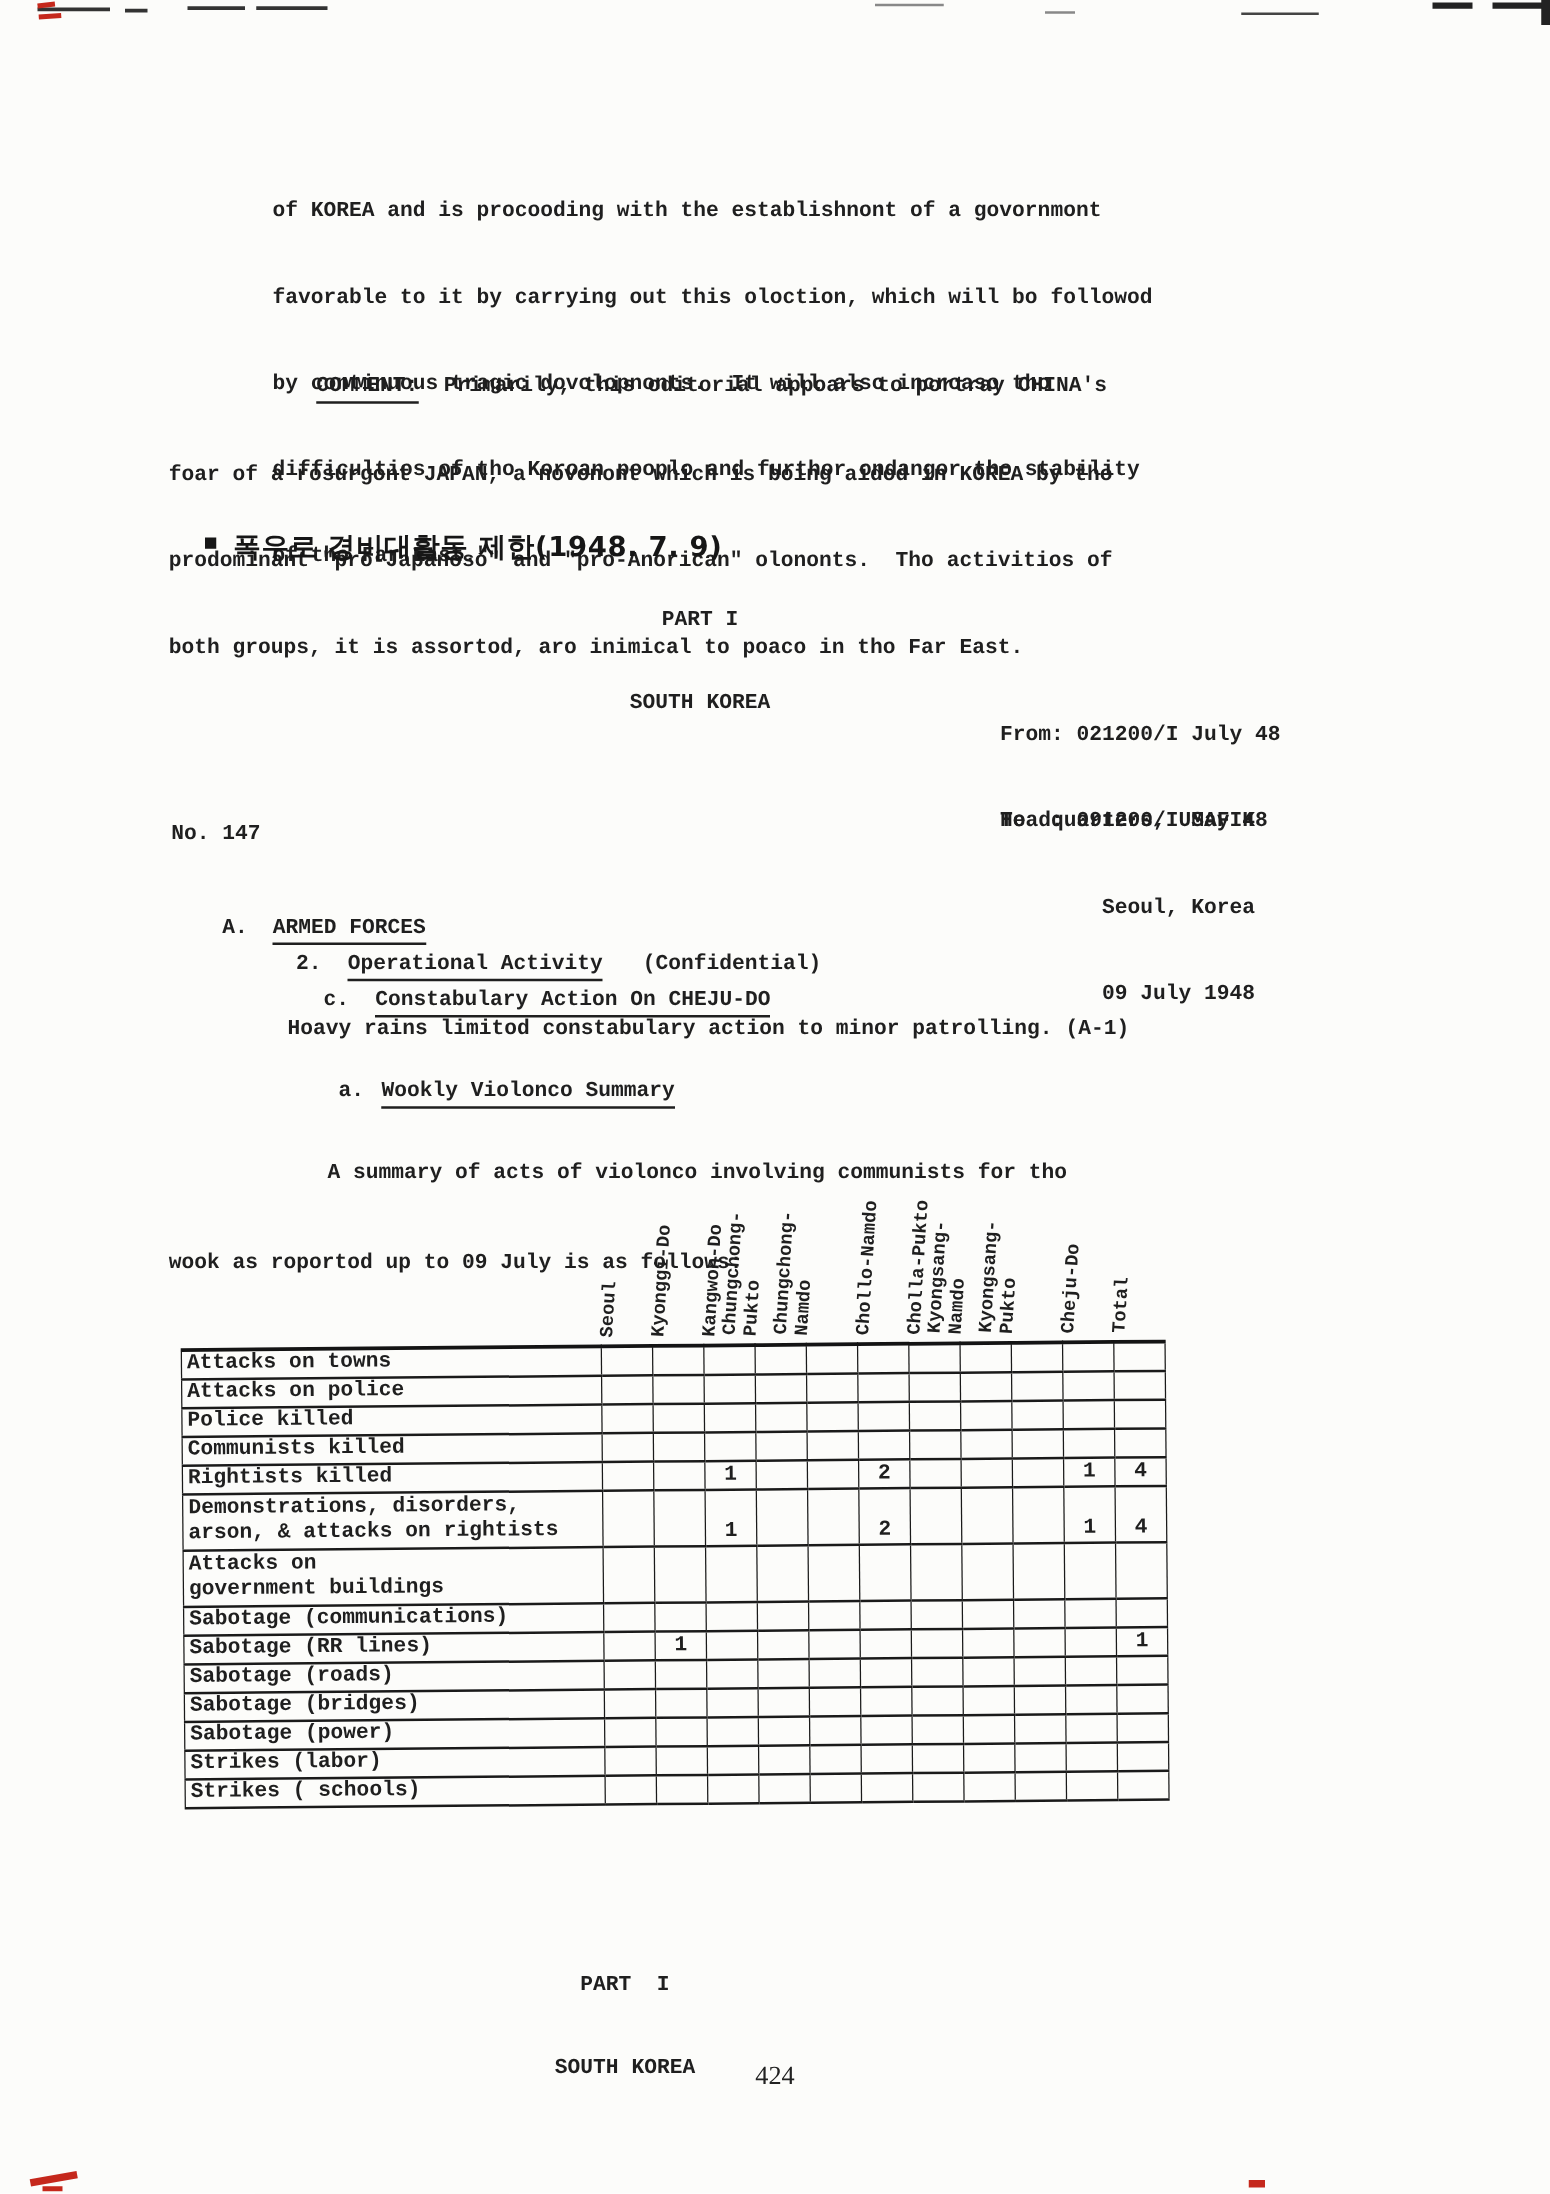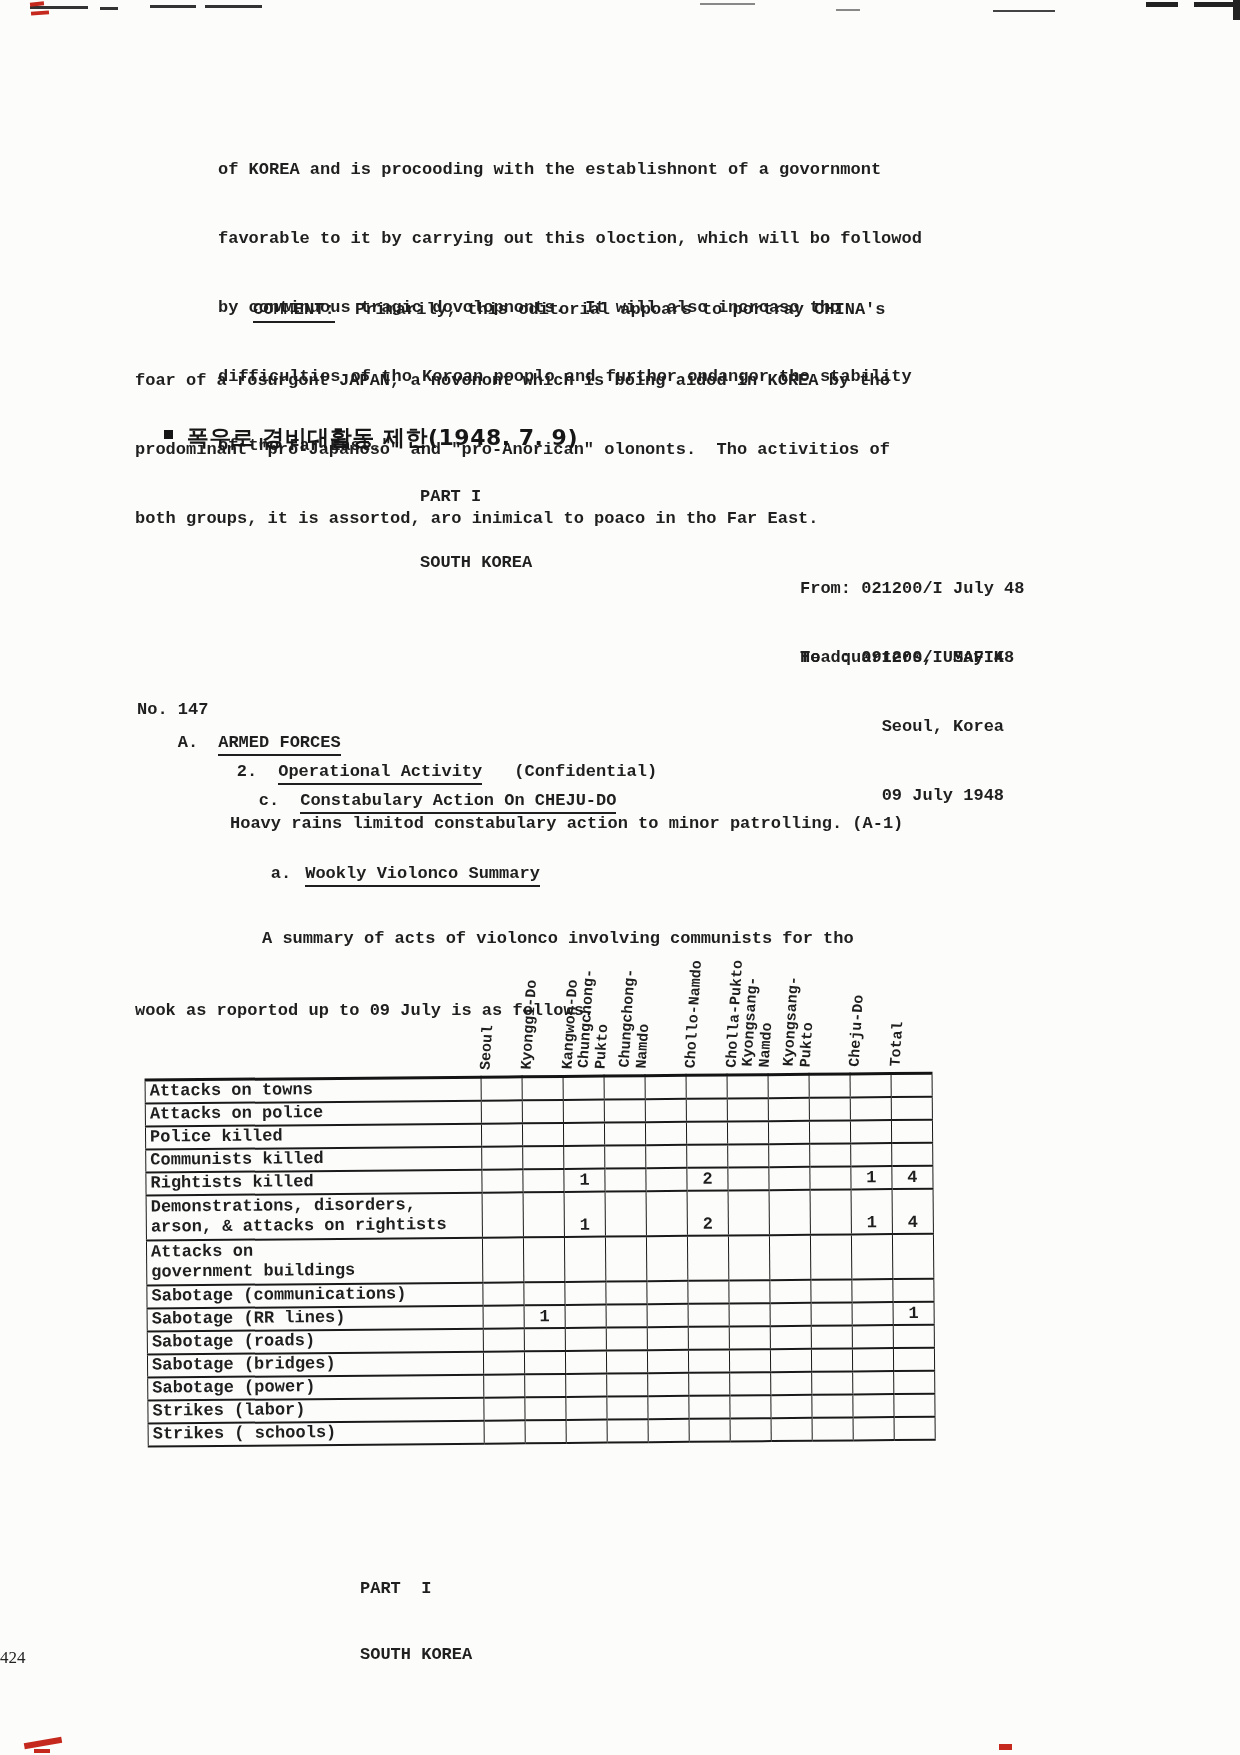--- a/index.html
+++ b/index.html
@@ -4,21 +4,21 @@
 <style>
   html,body{margin:0;padding:0;background:#ffffff;}
   #canvas{position:relative;width:1240px;height:1755px;background:#fcfcfa;overflow:hidden;
           font-family:"Liberation Mono","DejaVu Sans Mono",monospace;color:#1d1d1d;}
   .tw{position:absolute;font-weight:700;font-size:17px;line-height:23px;white-space:pre;color:#1f1f1f;}
   .tw div{white-space:pre;}
   .u{display:inline-block;border-bottom:2.2px solid #1f1f1f;padding-bottom:0px;}
   .kr{position:absolute;font-family:"DejaVu Sans","Liberation Sans",sans-serif;
       font-weight:700;font-size:22px;color:#161616;letter-spacing:0.5px;white-space:pre;}
   .bullet-sq{display:inline-block;width:9px;height:9px;background:#161616;margin-right:14px;vertical-align:6px;}
-  .center-block{}
+  .center-block{text-align:center;}
   
   #table-zone{position:absolute;left:146px;top:925px;width:820px;height:530px;transform:rotate(-0.5deg);transform-origin:50% 60%;}
   .colhdr{position:absolute;width:160px;transform:rotate(-86deg);transform-origin:0 100%;
           font-weight:700;font-size:15px;line-height:17px;white-space:pre-line;color:#1f1f1f;}
   #vtable{position:absolute;left:0;top:150px;border-collapse:collapse;table-layout:fixed;width:787px;
           border-top:3px solid #141414;border-bottom:2.5px solid #141414;}
   #vtable td{border:1.5px solid #1a1a1a;border-top-width:2.2px;border-bottom-width:2.2px;
              font-weight:700;font-size:17px;color:#1f1f1f;padding:0;overflow:hidden;}
   #vtable td.rowlabel{white-space:pre-line;line-height:20px;padding:0 4px;text-align:left;}
   #vtable td.cell{text-align:center;}
@@ -77,21 +77,21 @@
     <div>From: 021200/I July 48</div>
     <div>To  : 091200/I May 48</div>
   </div>
 
   <div class="tw" style="left:800px;top:600px;text-align:right;">
     <div>Headquarters, USAFIK</div>
     <div>Seoul, Korea</div>
     <div>09 July 1948</div>
   </div>
 
-  <div class="tw" style="left:137px;top:698px;">No. 147</div>
+  <div class="tw" style="left:137px;top:656px;">No. 147</div>
 
   <div class="tw" style="left:137px;top:708px;">
     <span>A.</span><span style="padding-left:20px;"></span><span class="u">ARMED FORCES</span>
   </div>
 
   <div class="tw" style="left:196px;top:737px;">
     <span>2.</span><span style="padding-left:21px;"></span><span class="u">Operational Activity</span><span style="padding-left:32px;"></span><span>(Confidential)</span>
   </div>
 
   <div class="tw" style="left:218px;top:766px;">
@@ -342,15 +342,15 @@
       <div class="colhdr" style="left: 719px; top: 128px; height: 17px;">Cheju-Do</div>
       <div class="colhdr" style="left: 760px; top: 128px; height: 17px;">Total</div>
     </div>
 
 
   <div class="tw center-block" style="left:360px;top:1534px;width:280px;line-height:22px;">
     <div>PART  I</div>
     <div>SOUTH KOREA</div>
   </div>
 
-  <div class="serif center-block" style="position:absolute;left:0;right:0;top:1648px;font-size:17px;color:#222;">424</div>
+  <div class="serif center-block" style="position:absolute;left:0;right:0;top:1648px;font-size:21px;color:#222;">424</div>
 
 </div>
 
 </body></html>

